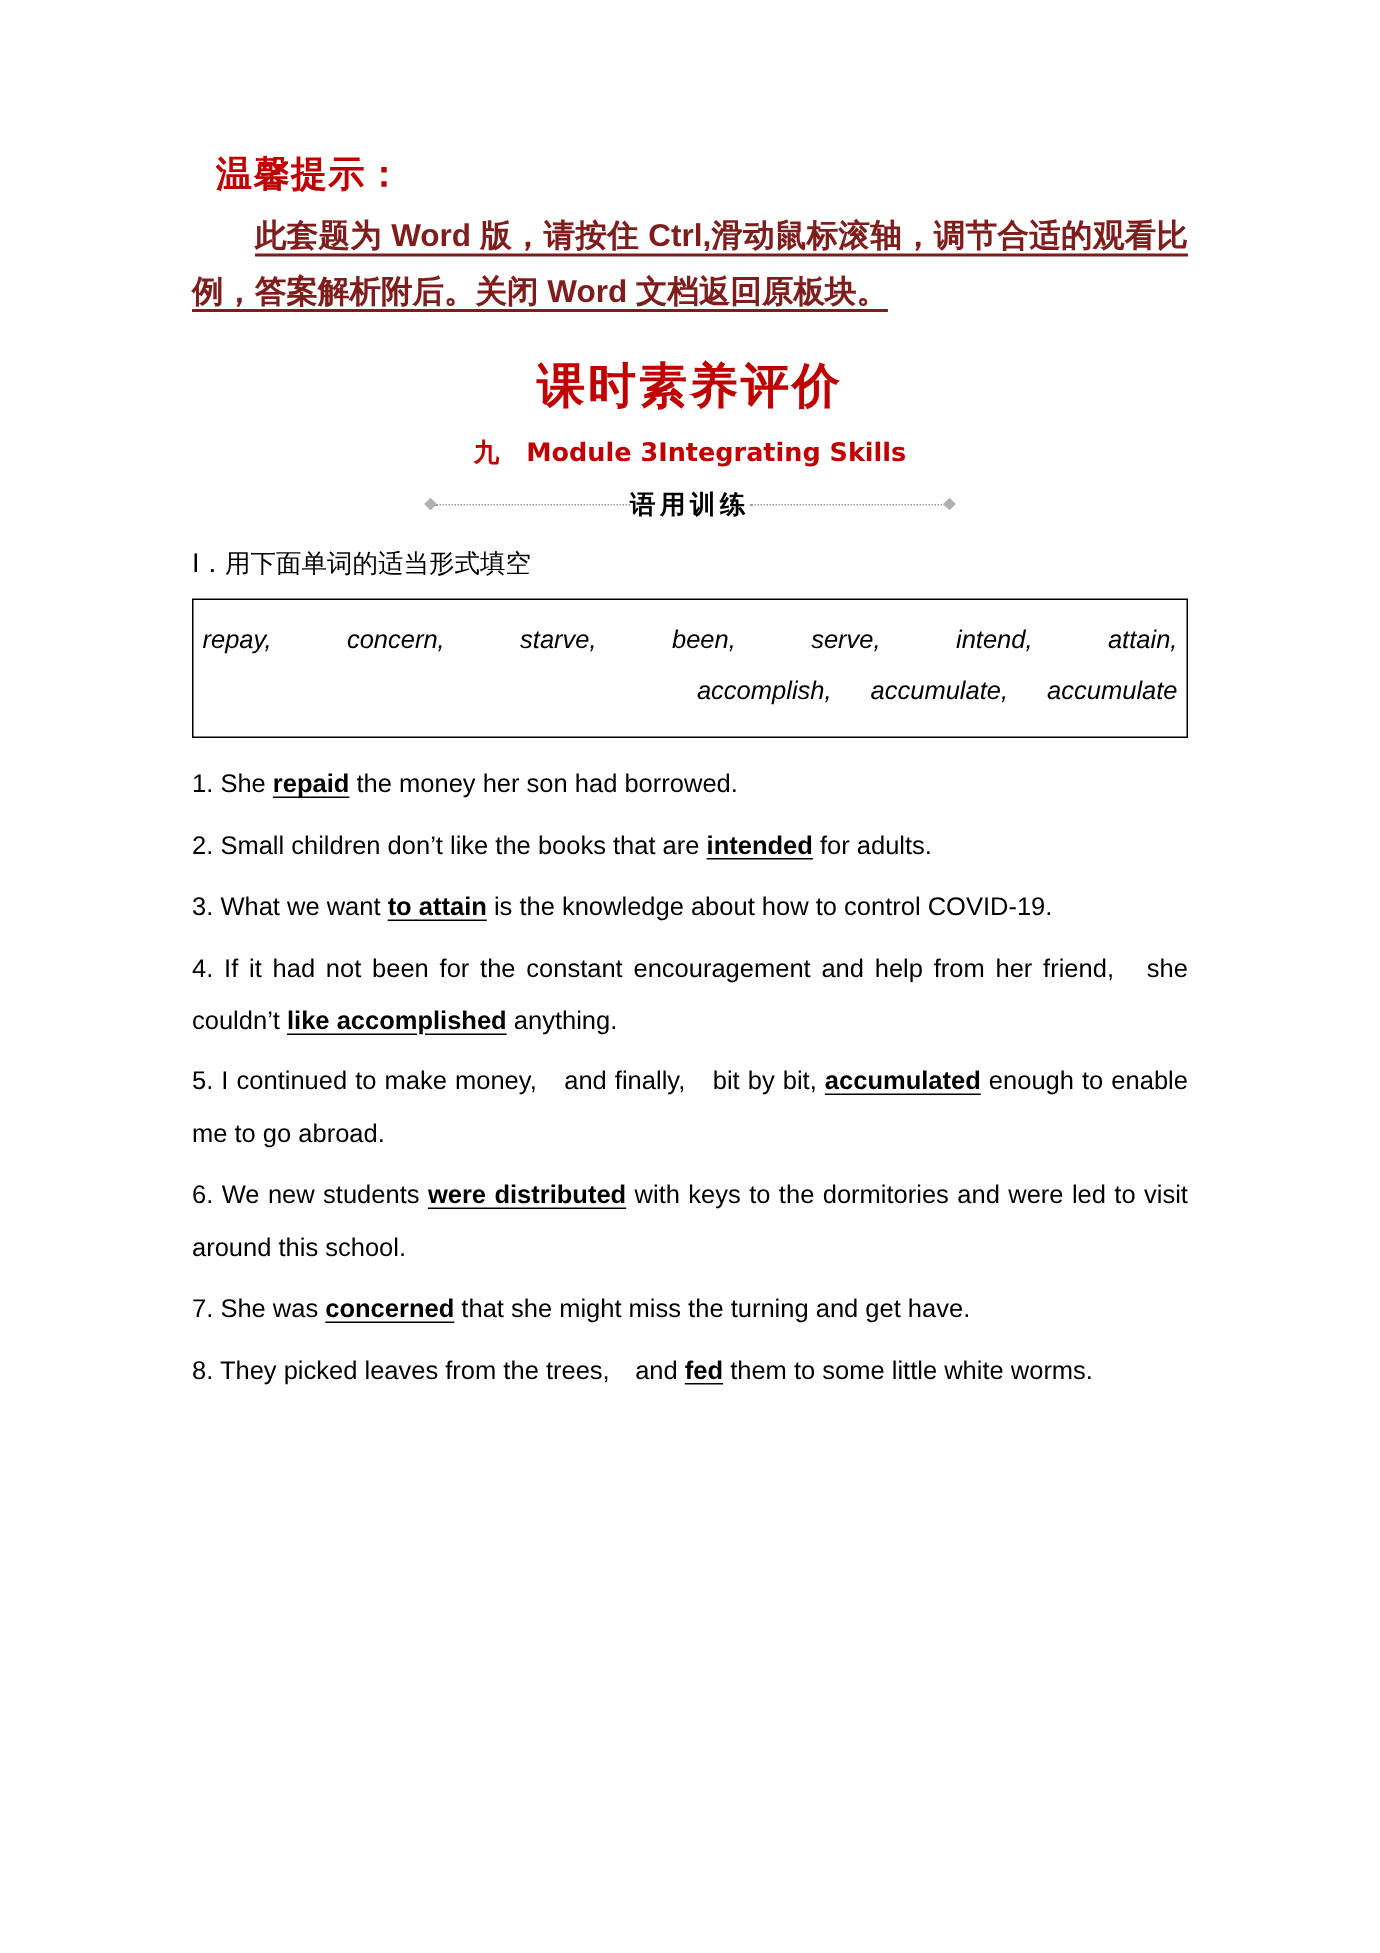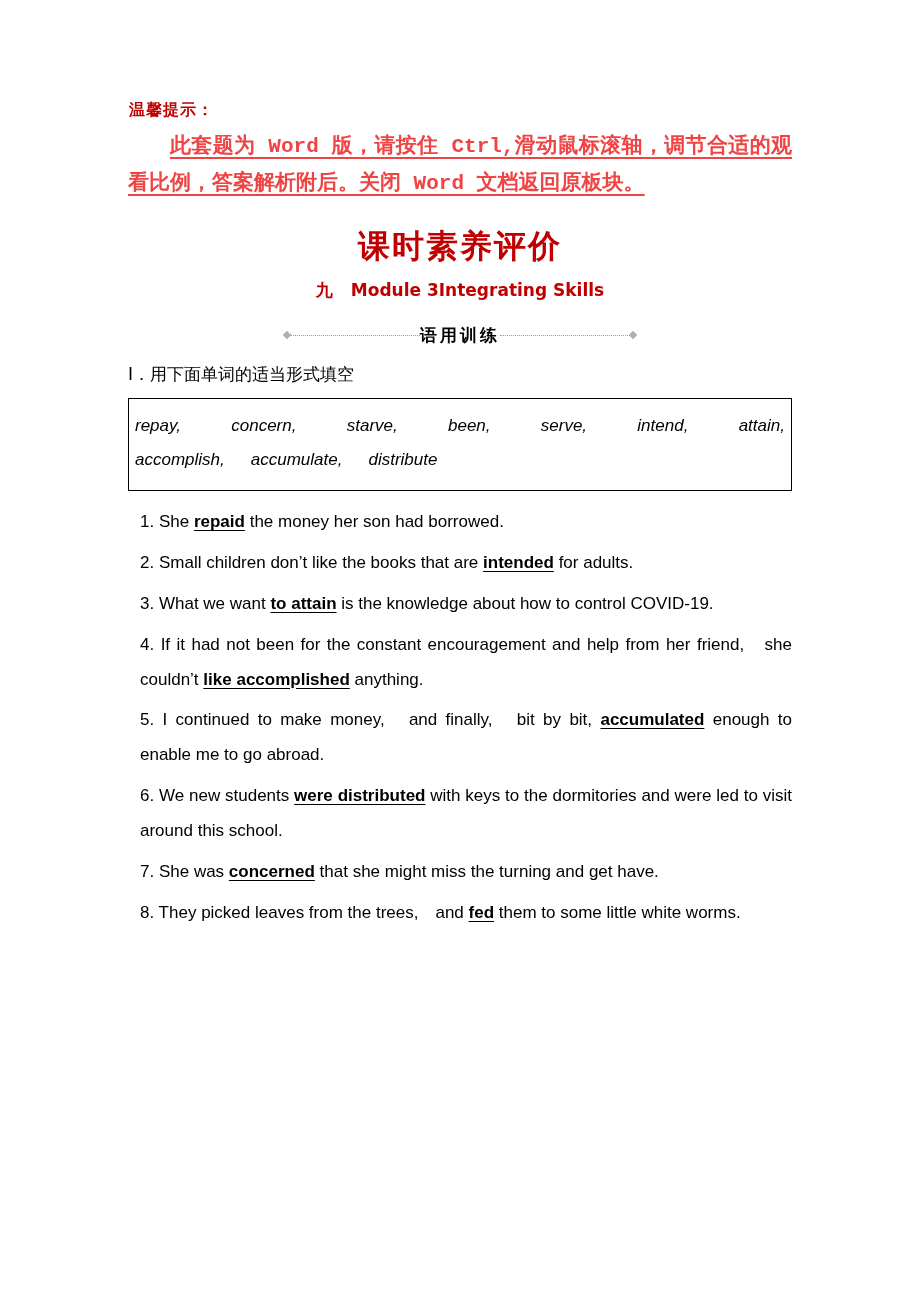--- a/index.html
+++ b/index.html
@@ -18,35 +18,35 @@
   .page {
     position: relative;
     width: 920px;
     height: 1302px;
     box-sizing: border-box;
     padding: 100px 128px 0 128px;
   }
   .notice-title {
     color: #c00000;
     font-weight: bold;
-    font-size: 16px;
+    font-size: 24px;
     letter-spacing: 1px;
-    margin: 0 0 8px 1px;
+    margin: 0 0 8px 16px;
     font-family: "DejaVu Sans", "Liberation Sans", sans-serif;
   }
   .notice-body {
-    color: #ef4444;
+    color: #7f1d1d;
     font-weight: bold;
     font-size: 21px;
     line-height: 1.75;
     text-indent: 42px;
     text-decoration: underline;
     text-underline-offset: 5px;
     margin: 0;
-    font-family: Liberation Mono, monospace;
+    font-family: Liberation Sans, sans-serif;
     text-align: justify;
   }
   .main-title {
     color: #c00000;
     font-weight: bold;
     font-size: 32px;
     text-align: center;
     margin: 22px 0 6px 0;
     letter-spacing: 2px;
     font-family: "DejaVu Sans", "Liberation Sans", sans-serif;
@@ -59,21 +59,21 @@
     margin: 10px 0 0 0;
     font-family: "DejaVu Sans", "Liberation Sans", sans-serif;
   }
   .sub-title .num { margin-right: 18px; }
   .sub-title .mod { }
 
   .section-band {
     display: flex;
     align-items: center;
     justify-content: center;
-    margin: 22px 0 16px 0;
+    margin: 12px 0 16px 0;
   }
   .band-line {
     height: 0;
     border-top: 1px dotted #9a9a9a;
     width: 130px;
   }
   .band-diamond {
     width: 6px; height: 6px;
     background: #b0b0b0;
     transform: rotate(45deg);
@@ -103,34 +103,34 @@
     font-style: italic;
   }
   .wordbox .line {
     display: flex;
     padding: 0 2px;
   }
   .wordbox .line.justify {
     justify-content: space-between;
   }
   .wordbox .line.left {
-    justify-content: flex-start;
+    justify-content: flex-end;
     gap: 26px;
   }
   .wordbox .w { white-space: nowrap; }
 
   ol.qlist {
     list-style: none;
     margin: 0;
     padding: 0;
   }
   ol.qlist li {
     font-size: 17px;
     line-height: 2.05;
-    margin: 0 0 6px 12px;
+    margin: 0 0 6px 0;
     text-align: justify;
   }
   .ans {
     font-weight: bold;
     text-decoration: underline;
     text-underline-offset: 3px;
     white-space: nowrap;
   }
   .j { text-align: justify; text-align-last: left; }
 
@@ -176,21 +176,21 @@
       <span class="w">concern,</span>
       <span class="w">starve,</span>
       <span class="w">been,</span>
       <span class="w">serve,</span>
       <span class="w">intend,</span>
       <span class="w">attain,</span>
     </div>
     <div class="line left">
       <span class="w">accomplish,</span>
       <span class="w">accumulate,</span>
-      <span class="w">distribute</span>
+      <span class="w">accumulate</span>
     </div>
   </div>
 
   <ol class="qlist">
     <li>
       <span>1.</span>
       <span>She</span>
       <span class="ans">repaid</span>
       <span>the money her son had borrowed.</span>
     </li>

